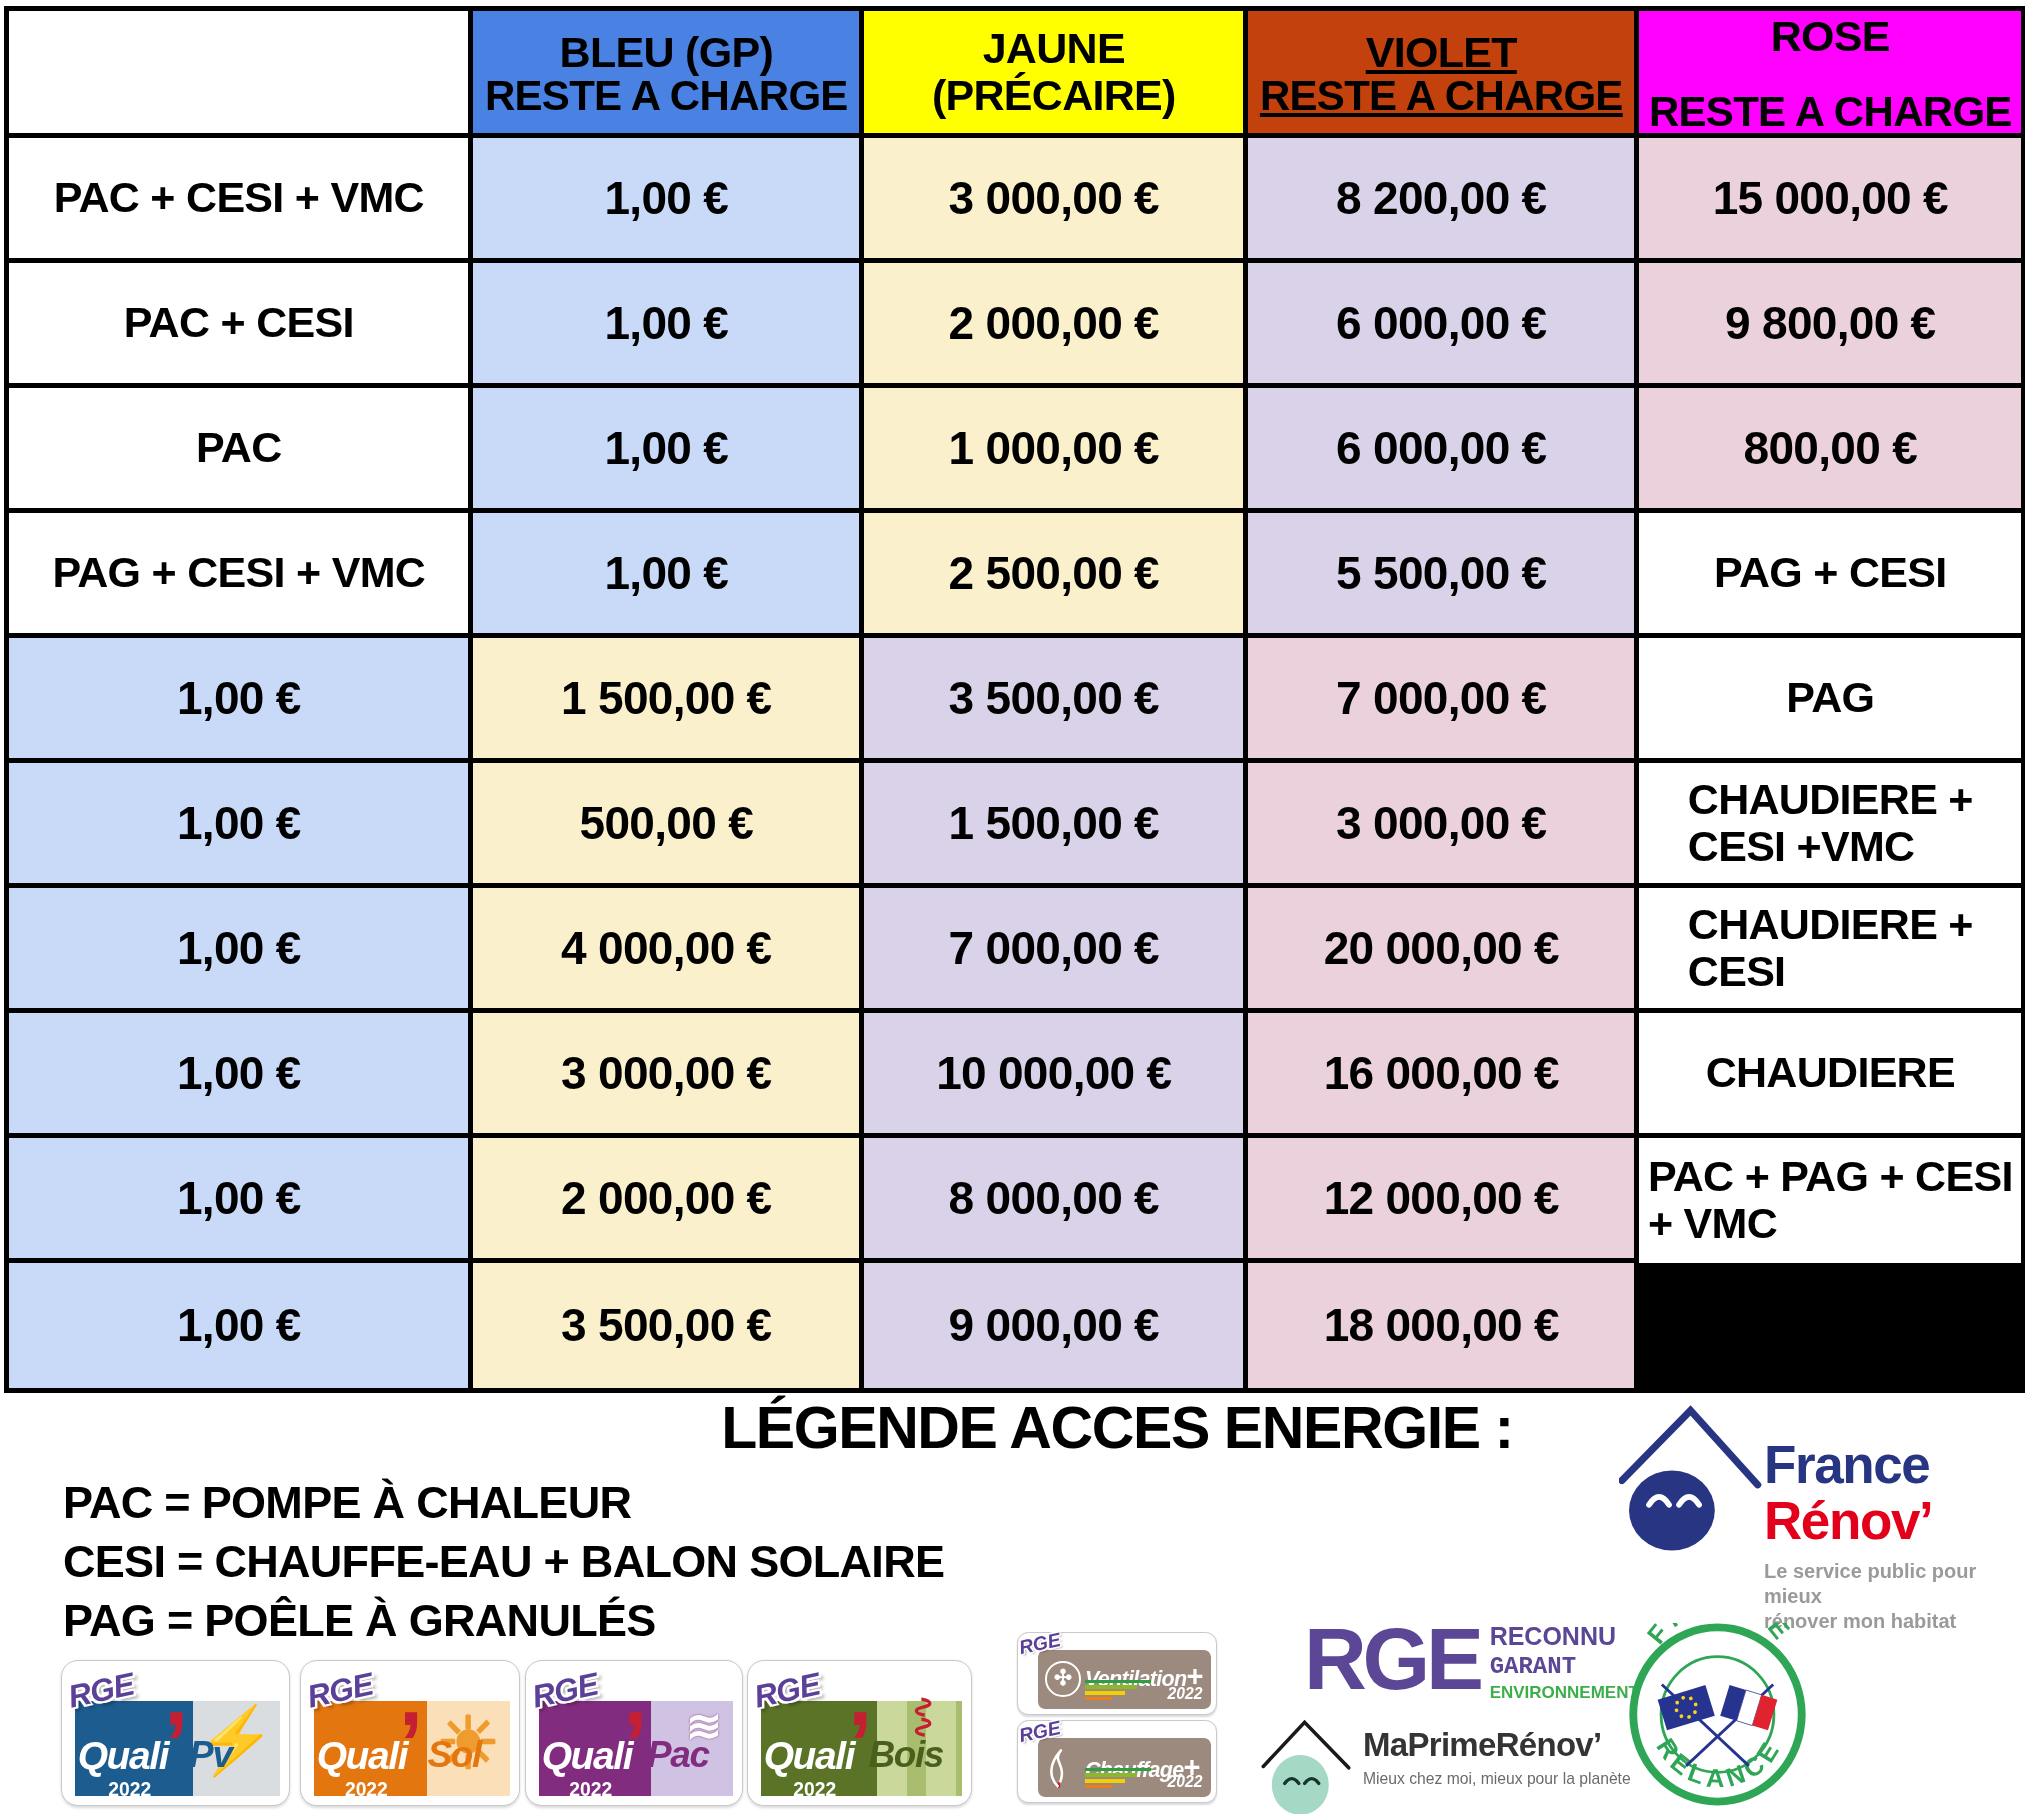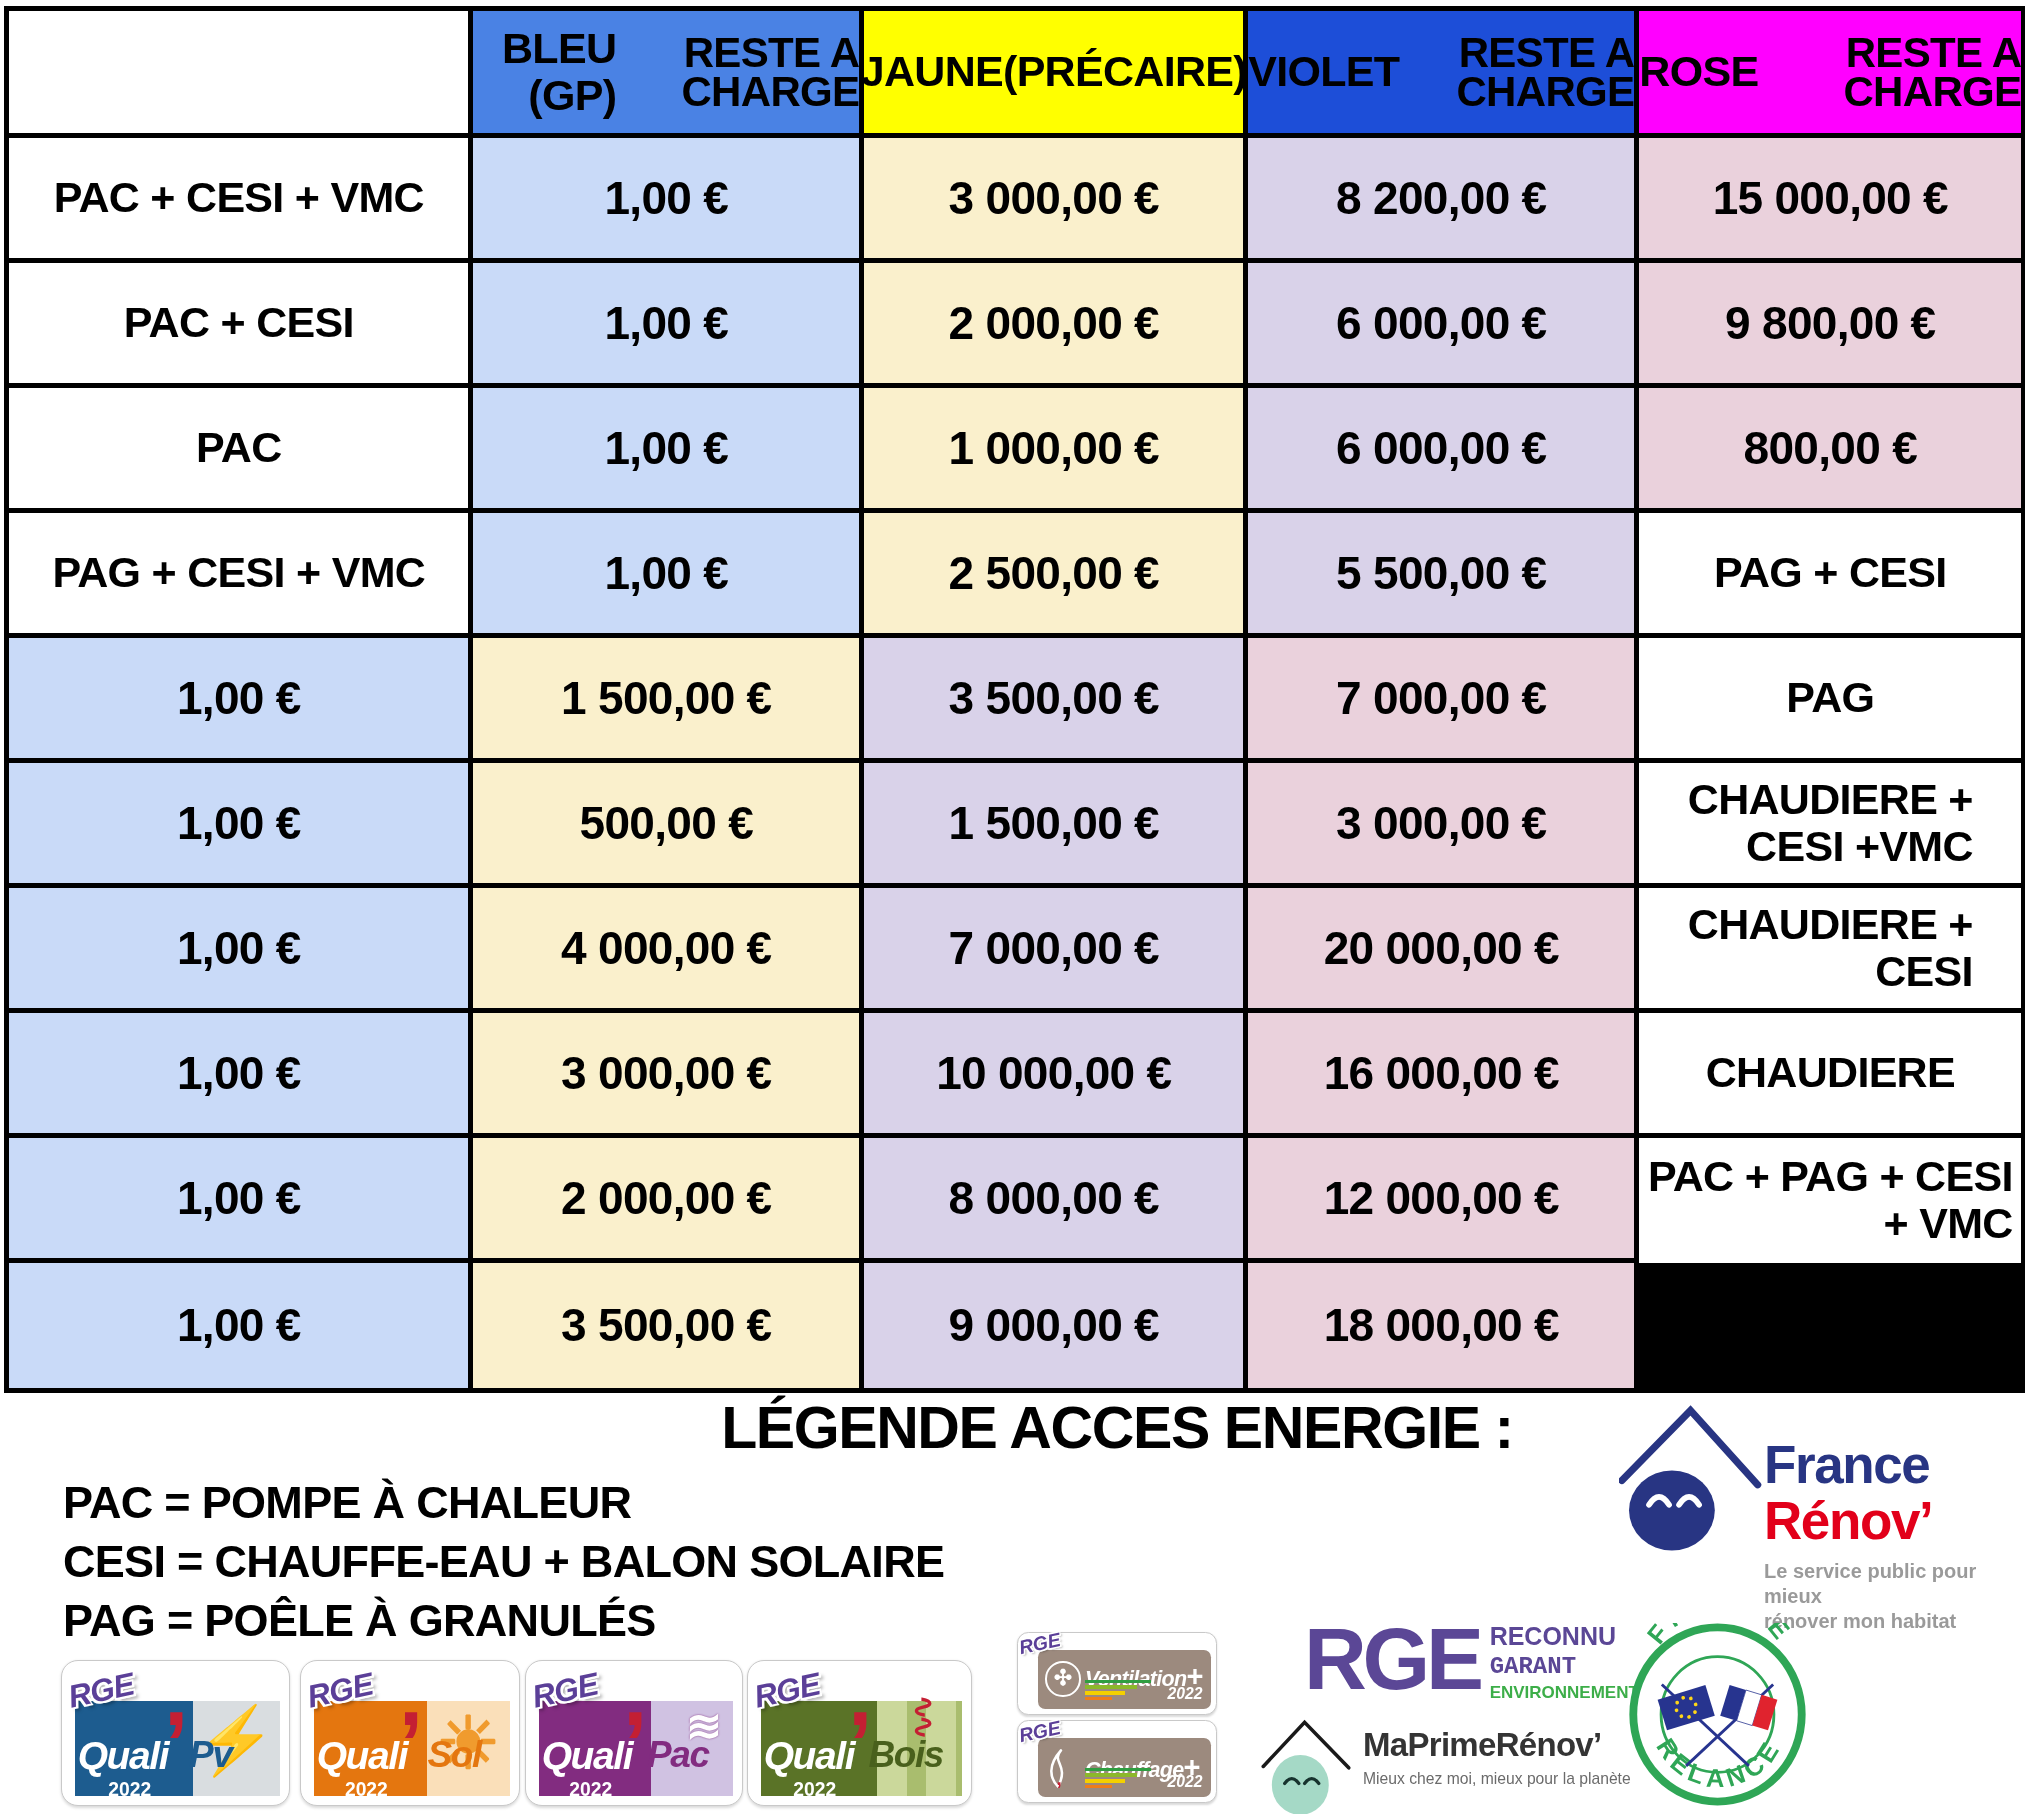--- a/index.html
+++ b/index.html
@@ -5,27 +5,27 @@
   html,body{margin:0;padding:0;background:#ffffff;}
   .page{position:relative;width:2025px;height:1814px;background:#fff;overflow:hidden;
         font-family:"Liberation Sans",sans-serif;font-weight:bold;color:#000;}
 
   
   .grid{position:absolute;left:4.3px;top:5.7px;display:grid;
         grid-template-columns:464px 391px 384px 391px 382px;
         grid-template-rows:127px repeat(10,125px);
         border:5px solid #000;background:#000;}
   .cell{border-right:5px solid #000;border-bottom:5px solid #000;
-        display:flex;align-items:center;justify-content:center;flex-direction:row;
-        text-align:right;background:#fff;box-sizing:border-box;}
+        display:flex;align-items:center;justify-content:center;flex-direction:column;
+        text-align:left;background:#fff;box-sizing:border-box;}
   .cell:nth-child(5n){border-right:none;}
   .bb0{border-bottom:none;}
   .h-bleu{background:#4a82e4;}
   .h-jaune{background:#ffff00;}
-  .h-violet{background:#1d4ed8;}
+  .h-violet{background:#c2410c;text-decoration:underline;}
   .h-rose{background:#ff00ff;gap:32px;}
   .c-bleu{background:#c9daf8;}
   .c-jaune{background:#faf0cc;}
   .c-violet{background:#d9d2e9;}
   .c-rose{background:#ead1dc;}
   .head-title{font-size:43px;letter-spacing:-0.7px;line-height:47px;}
   .head-sub{font-size:42px;letter-spacing:-0.7px;line-height:39px;}
   .head-sub.big{font-size:43px;line-height:47px;}
   .rowlabel{font-size:43px;letter-spacing:-0.7px;line-height:47px;white-space:pre-line;}
   .val{font-size:46px;letter-spacing:-0.7px;}

